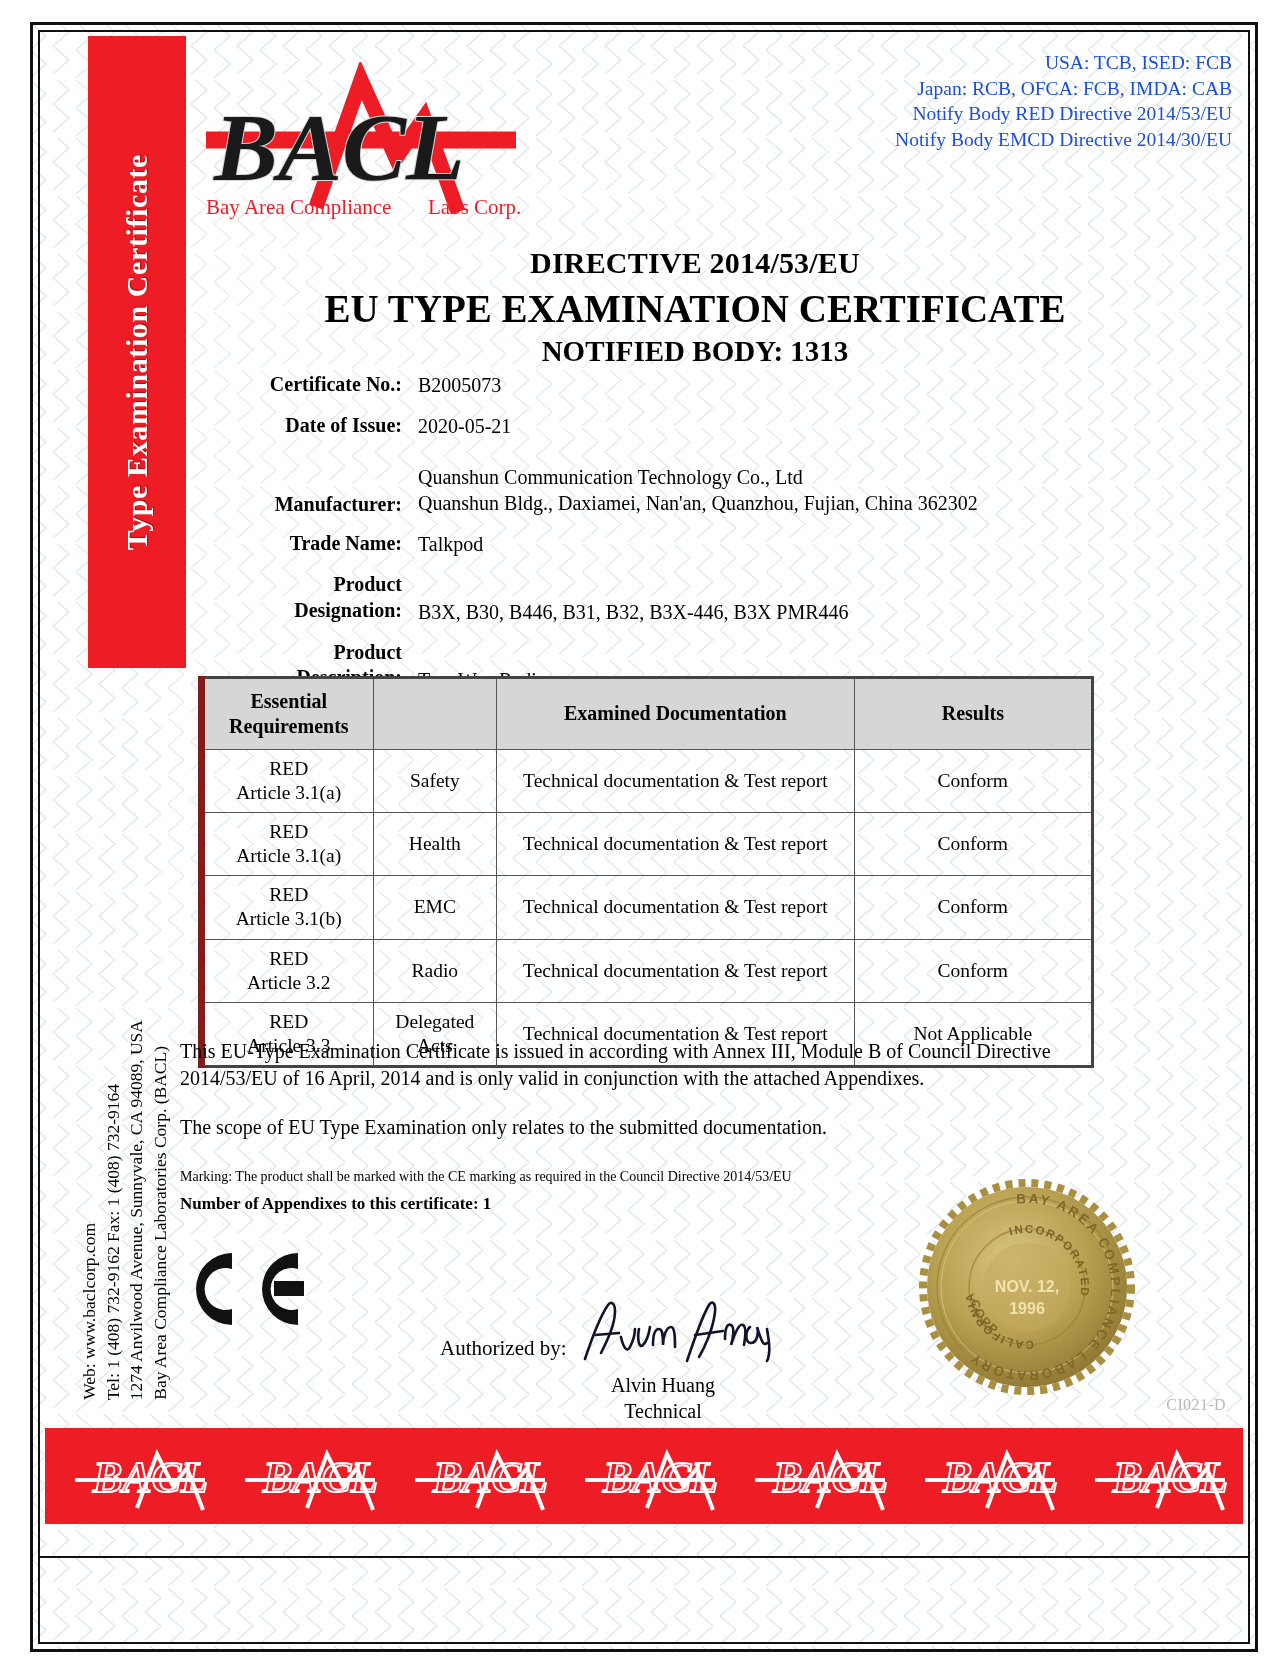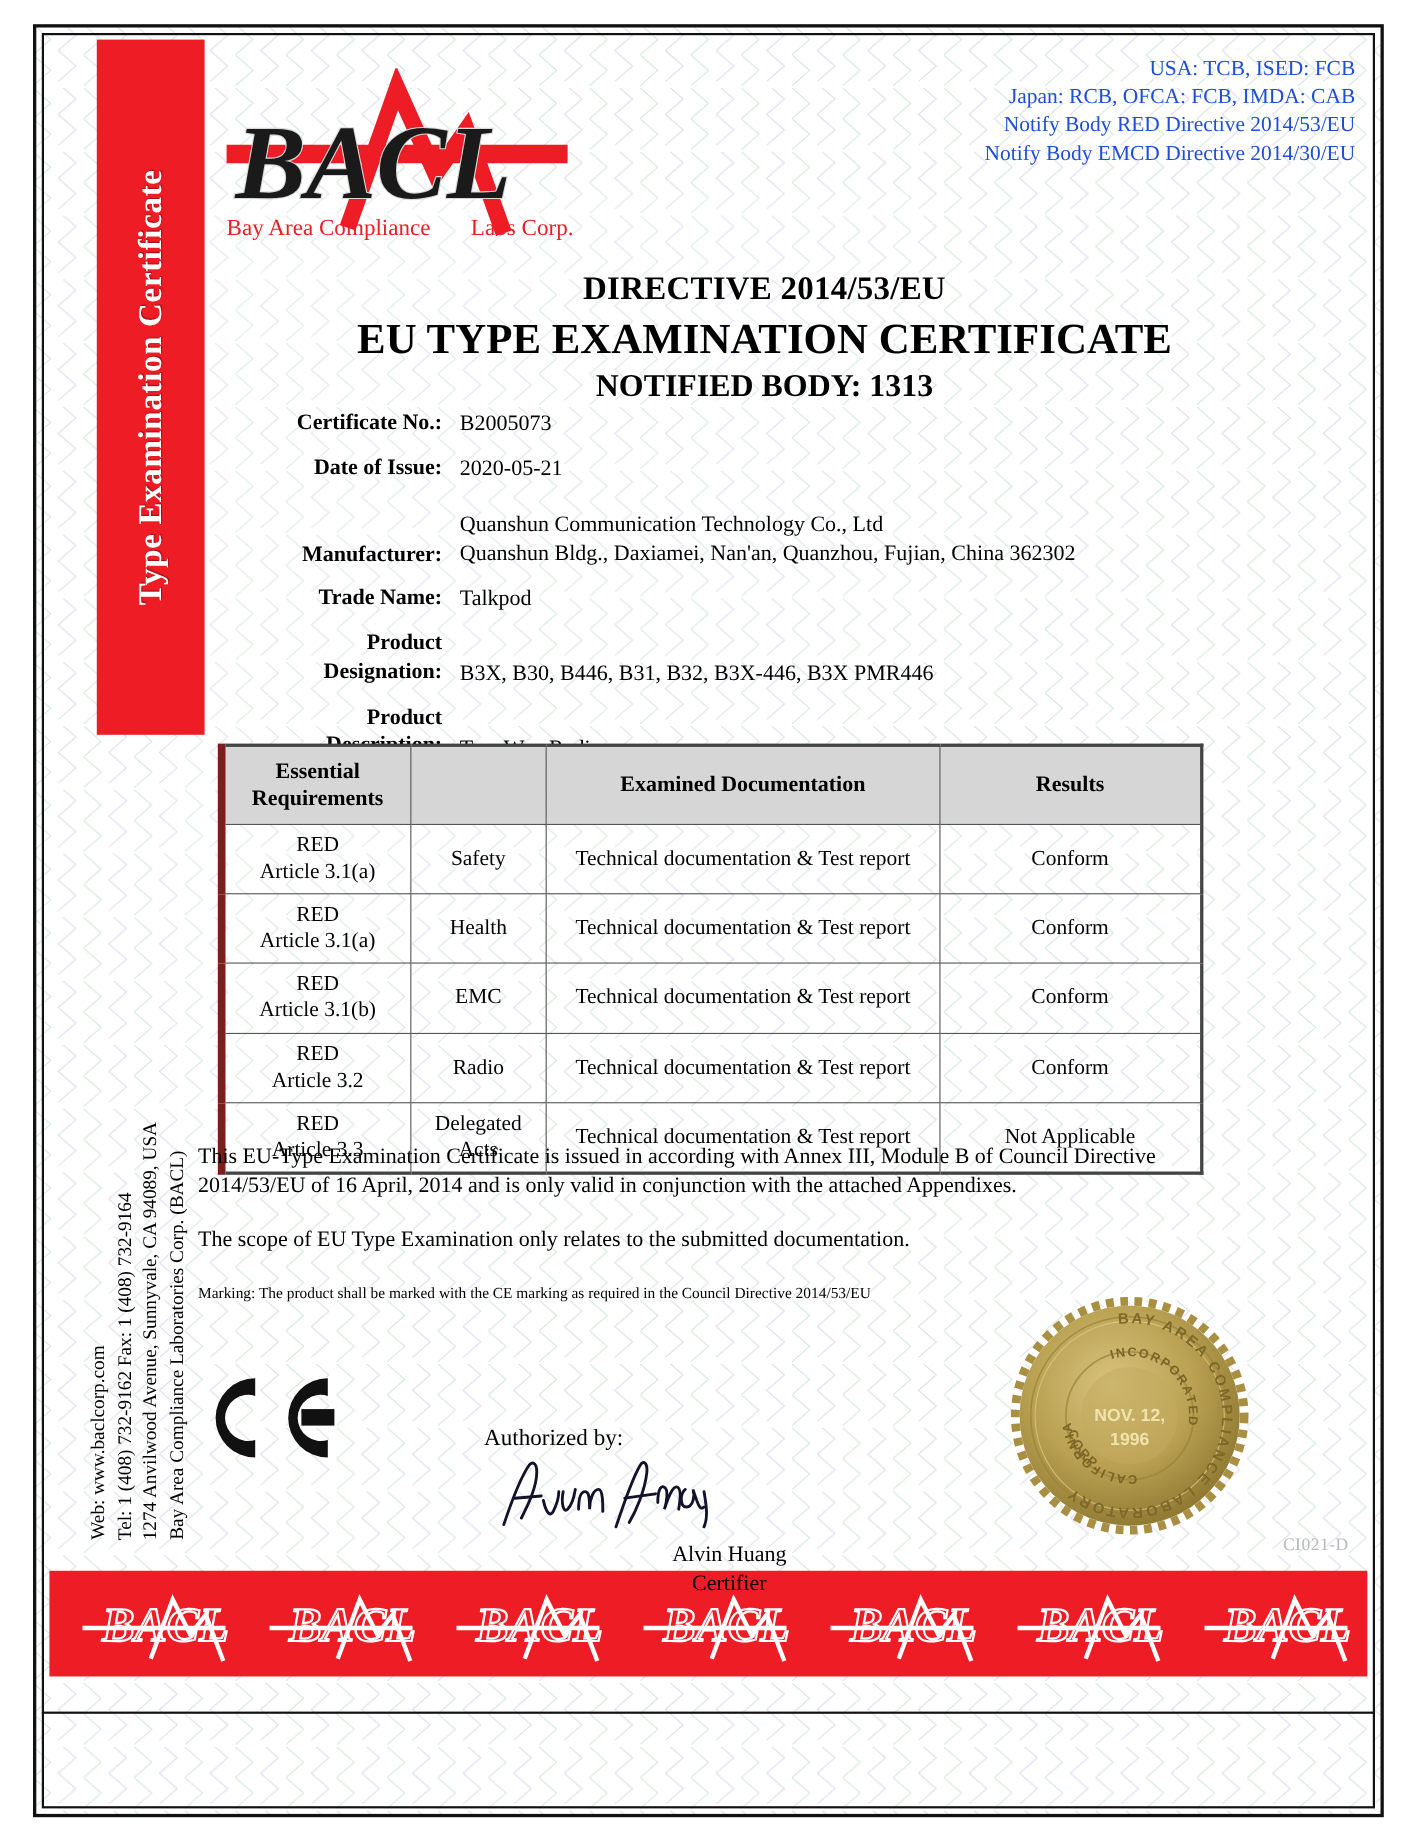--- a/index.html
+++ b/index.html
@@ -194,21 +194,21 @@
     z-index: 4;
   }
 
   
   .sig-block {
     position: absolute;
     left: 440px; top: 1295px;
     width: 360px;
     z-index: 4;
   }
-  .sig-line { display: flex; align-items: flex-start; flex-direction: column; }
+  .sig-line { display: flex; align-items: flex-end; }
   .sig-auth { font-size: 21px; padding-bottom: 2px; white-space: nowrap; }
   .sig-img { margin-left: 8px; margin-bottom: -6px; }
   .sig-names {
     margin-top: 10px;
     margin-left: 118px;
     text-align: center;
     width: 210px;
     font-size: 20px;
     line-height: 1.28;
   }
@@ -405,20 +405,21 @@
         <td>Technical documentation &amp; Test report</td>
         <td>Not Applicable</td>
       </tr>
     </tbody>
   </table>
 
   <div class="paras">
     <div class="p1">This EU-Type Examination Certificate is issued in according with Annex III, Module B of Council Directive 2014/53/EU of 16 April, 2014 and is only valid in conjunction with the attached Appendixes.</div>
     <div class="p2">The scope of EU Type Examination only relates to the submitted documentation.</div>
     <div class="p3">Marking: The product shall be marked with the CE marking as required in the Council Directive 2014/53/EU</div>
+    <div class="p4">Number of Appendixes to this certificate: 1</div>
   </div>
 
   <div class="ce-mark">
     <svg width="130" height="92" viewBox="0 0 130 92" xmlns="http://www.w3.org/2000/svg">
       <path d="M52 10 A36 36 0 1 0 52 82 L52 66 A21 21 0 1 1 52 26 Z" fill="#111"></path>
       <path d="M118 10 A36 36 0 1 0 118 82 L118 66 A21 21 0 1 1 118 26 Z" fill="#111"></path>
       <rect x="94" y="38" width="30" height="15" fill="#111"></rect>
     </svg>
   </div>
 
@@ -437,21 +438,21 @@
             <path d="M120 40 L148 36"></path>
             <path d="M150 44 C150 34 152 28 156 30 C160 32 158 44 156 50 C160 38 164 28 168 30 C172 32 170 44 169 50"></path>
             <path d="M175 32 C170 36 170 48 176 48 C182 48 184 38 182 32 C186 44 188 52 192 48"></path>
             <path d="M192 34 C194 46 196 58 192 66"></path>
           </g>
         </svg>
       </div>
     </div>
     <div class="sig-names">
       <div>Alvin Huang</div>
-      <div>Certifier</div>
+      <div>Technical</div>
     </div>
   </div>
 
   <div class="seal">
     <svg width="230" height="230" viewBox="0 0 230 230" xmlns="http://www.w3.org/2000/svg">
       <defs>
         <radialGradient id="goldg" cx="42%" cy="36%" r="68%">
           <stop offset="0%" stop-color="#d8c47e"></stop>
           <stop offset="55%" stop-color="#b9a052"></stop>
           <stop offset="100%" stop-color="#8d7630"></stop>

